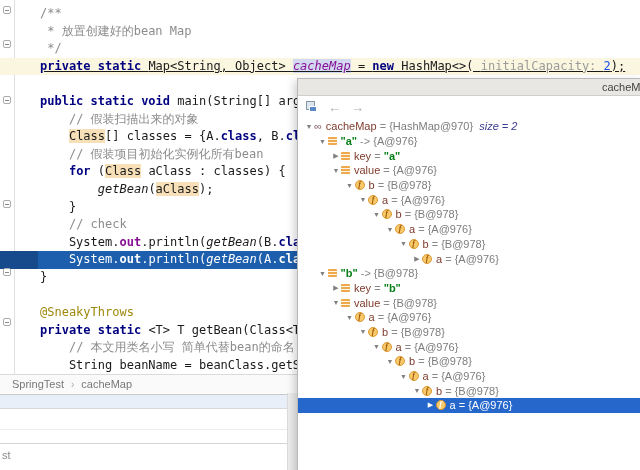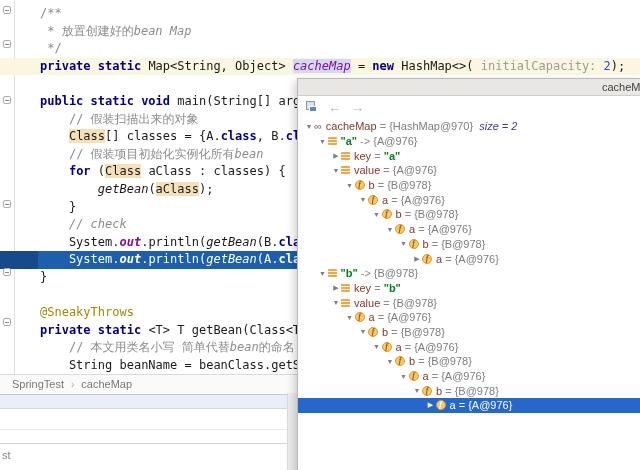--- a/index.html
+++ b/index.html
@@ -6,35 +6,35 @@
   .screen{position:relative;width:640px;height:470px;background:#FFFFFF;overflow:hidden;
           font-family:"Liberation Sans","DejaVu Sans",sans-serif;}
 
   
   .editor{position:absolute;inset:0;z-index:1;}
   .gutter-sep{position:absolute;left:14px;top:0;width:1px;height:374px;background:#E0E0E0;z-index:1;}
   .code-lines{position:absolute;left:0;top:5px;right:0;z-index:2;
               font-family:"DejaVu Sans Mono","Liberation Mono",monospace;
               font-size:12px;line-height:17.6px;white-space:pre;}
   .code-line{height:17.6px;padding-left:40px;color:#1a1a1a;}
-  .code-line.cur{background:#FBF6E0;}
+  .code-line.cur{background:#FBF6E0;text-decoration:underline;}
   .code-line.sel{background:#1D5FAD;position:relative;}
   .code-line.sel::before{content:"";position:absolute;left:0;top:0;bottom:0;width:38px;background:#164A8C;}
   .code-line.sel span{color:#FFFFFF !important;background:transparent !important;position:relative;}
   .kw{color:#000080;font-weight:bold;}
   .pl{color:#1a1a1a;}
   .cm{color:#8C8C8C;}
-  .cmi{color:#8C8C8C;font-style:italic;}
+  .cmi{color:#8C8C8C;}
   .fld{color:#871094;font-style:italic;background:#D3D9F0;}
   .hlid{background:#F7E0B8;}
   .num{color:#1750EB;}
   .hint{color:#9B9B9B;}
   .ann{color:#9E880D;}
   .mi{font-style:italic;color:#1a1a1a;}
-  .outf{color:#871094;font-style:italic;font-weight:bold;}
+  .outf{color:#871094;font-weight:bold;}
   .fold{position:absolute;left:3px;width:8px;height:8px;background:#FFFFFF;border:1px solid #ABABAB;
         border-radius:2px;z-index:3;box-sizing:border-box;}
   .fold::before{content:"";position:absolute;left:1px;right:1px;top:2.5px;height:1px;background:#8a8a8a;}
 
   
   .breadcrumb{position:absolute;left:0;top:374px;width:100%;height:19px;background:#FAFAFA;
               border-top:1px solid #DBDBDB;z-index:5;display:flex;align-items:center;
               font-size:11px;color:#787878;padding-left:12px;box-sizing:border-box;}
   .breadcrumb .sep{margin:0 7px;color:#A9A9A9;font-size:10px;}
   .band-a{position:absolute;left:0;top:394px;width:297px;height:13px;background:#E9EFF8;

